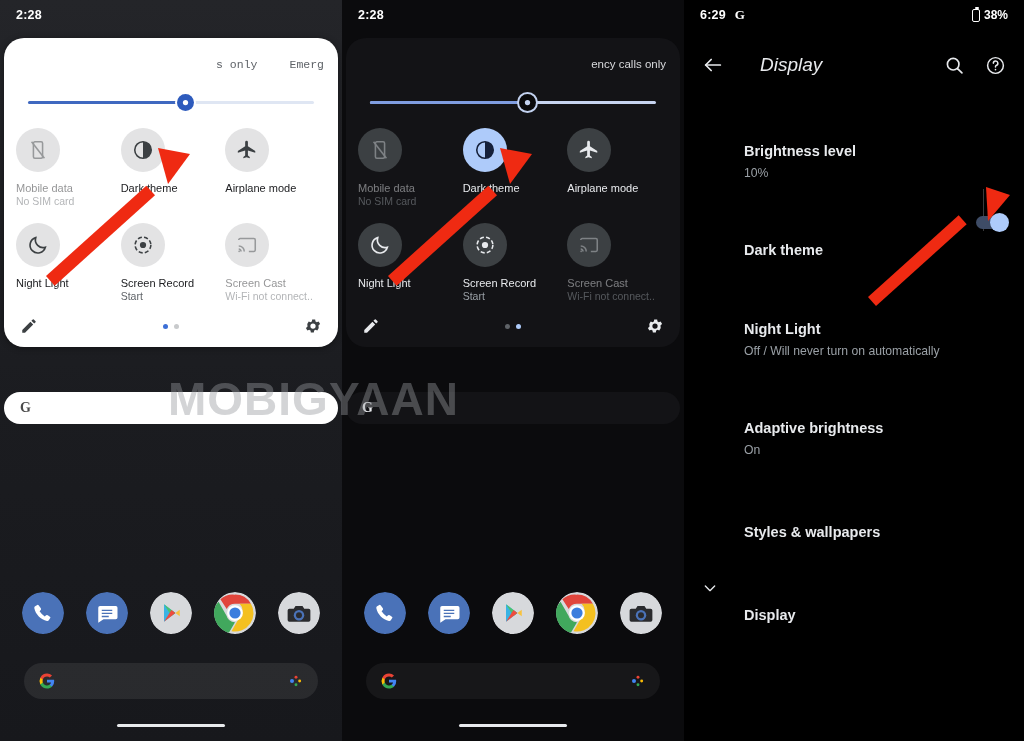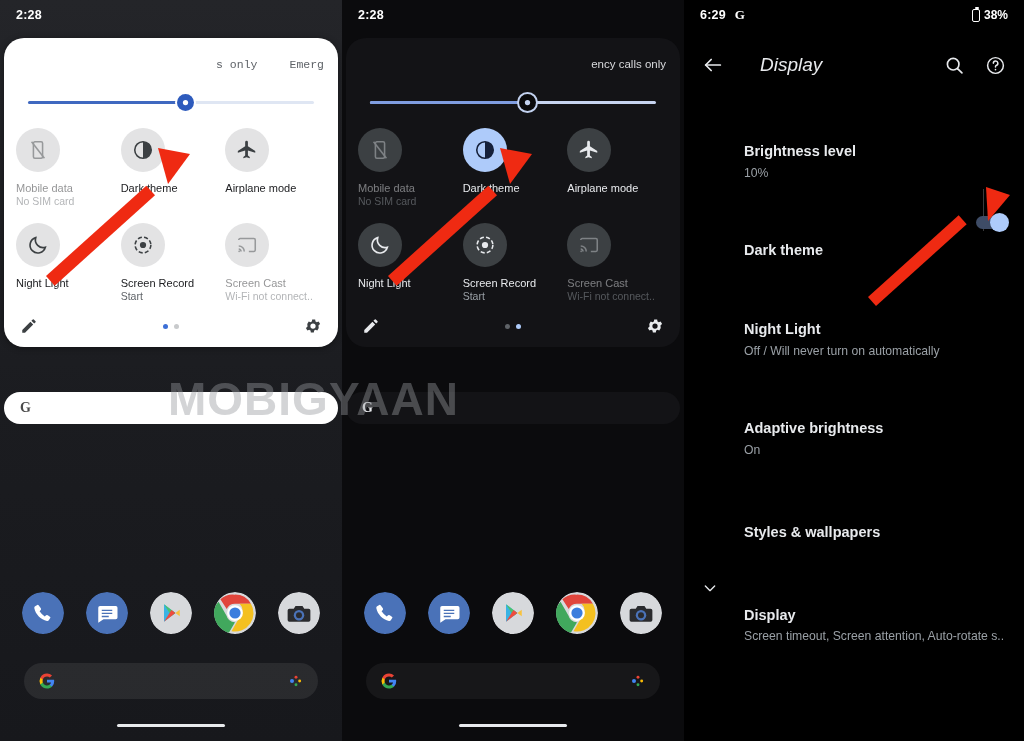--- a/index.html
+++ b/index.html
@@ -594,21 +594,20 @@
       </div>
 
       <div class="setrow">
         <span class="chev">
           <svg viewBox="0 0 24 24" fill="none" stroke="#e8eaed" stroke-width="2" stroke-linecap="round" stroke-linejoin="round">
             <polyline points="5,9 12,16 19,9"></polyline>
           </svg>
         </span>
         <div class="txt">
           <div class="st">Display</div>
-          <div class="ss" style="white-space:nowrap;">Screen timeout, Screen attention, Auto-rotate s..</div>
         </div>
       </div>
     </div>
 
     <svg class="arrow" style="left:180px; top:185px; width:150px; height:130px;" viewBox="0 0 150 130">
       <g fill="#ef2a12">
         <polygon points="122,2 146,10 124,36"></polygon>
         <rect x="4" y="112" width="122" height="12" transform="rotate(-42 4 112)"></rect>
       </g>
     </svg>

